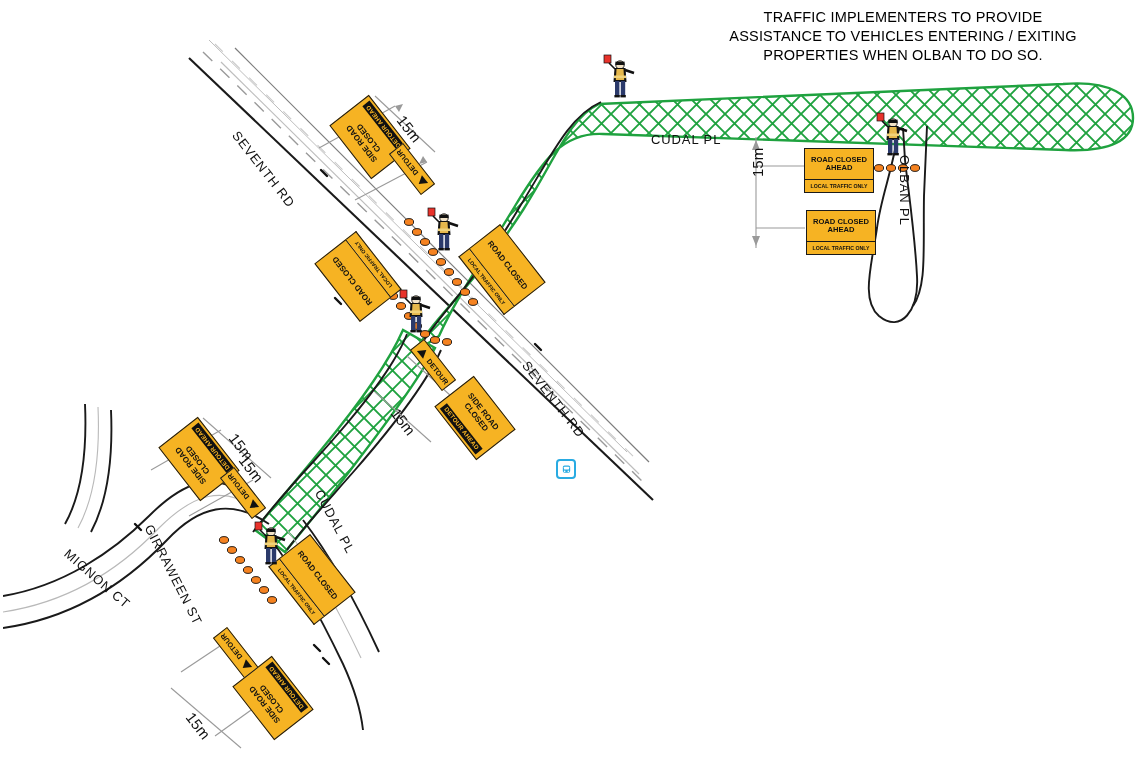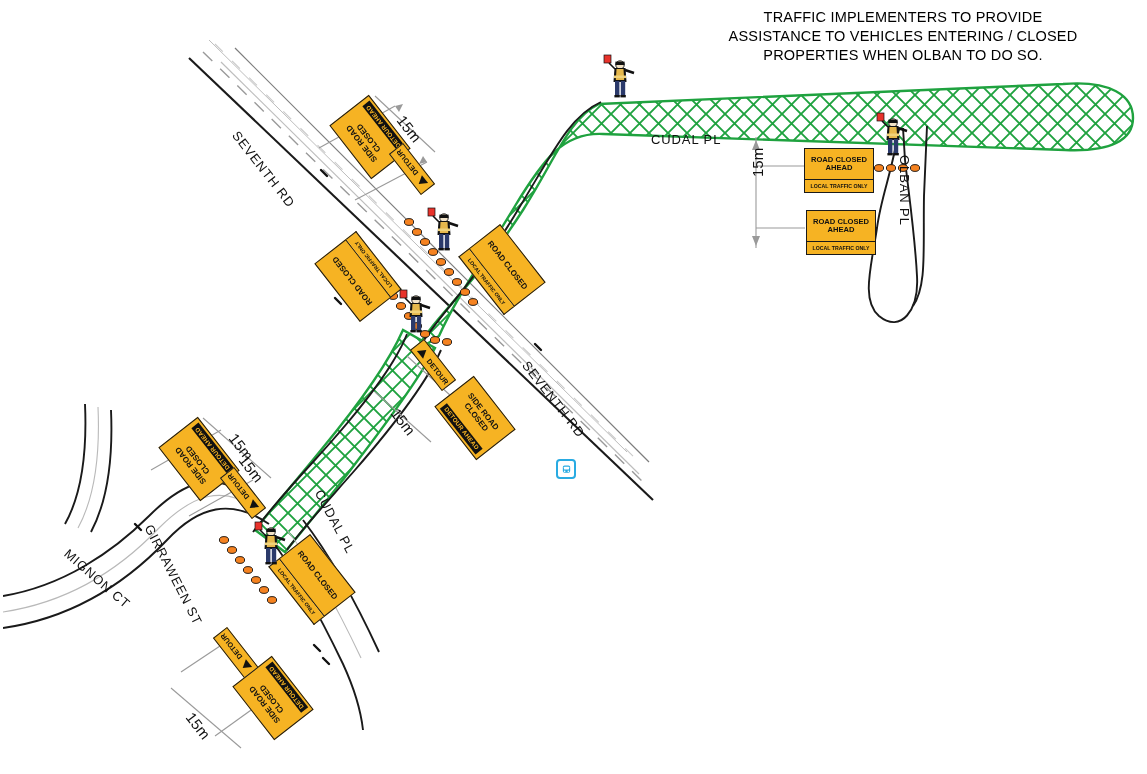--- a/index.html
+++ b/index.html
@@ -215,21 +215,21 @@
       <line x1="532" y1="344" x2="538" y2="350"></line>
       <line x1="186" y1="452" x2="192" y2="458"></line>
       <line x1="132" y1="524" x2="138" y2="530"></line>
       <line x1="311" y1="645" x2="317" y2="651"></line>
       <line x1="320" y1="658" x2="326" y2="664"></line>
     </g>
   </svg>
 
   <div class="note-block">
     <div>TRAFFIC IMPLEMENTERS TO PROVIDE</div>
-    <div>ASSISTANCE TO VEHICLES ENTERING / CLOSED</div>
+    <div>ASSISTANCE TO VEHICLES ENTERING / EXITING</div>
     <div>PROPERTIES WHEN OLBAN TO DO SO.</div>
   </div>
 
   <div id="overlay" style="position:absolute;left:0;top:0;width:1147px;height:774px;">
       <div class="road-label" style="left: 238px; top: 128px; transform: rotate(52deg); transform-origin: left top;">SEVENTH RD</div>
       <div class="road-label" style="left: 528px; top: 358px; transform: rotate(52deg); transform-origin: left top;">SEVENTH RD</div>
       <div class="road-label" style="left: 648px; top: 132px; transform: rotate(0deg); transform-origin: left top;">CUDAL PL</div>
       <div class="road-label" style="left: 322px; top: 487px; transform: rotate(62deg); transform-origin: left top;">CUDAL PL</div>
       <div class="road-label" style="left: 909px; top: 155px; transform: rotate(90deg); transform-origin: left top;">OLBAN PL</div>
       <div class="road-label" style="left: 68px; top: 546px; transform: rotate(41deg); transform-origin: left top;">MIGNON CT</div>

